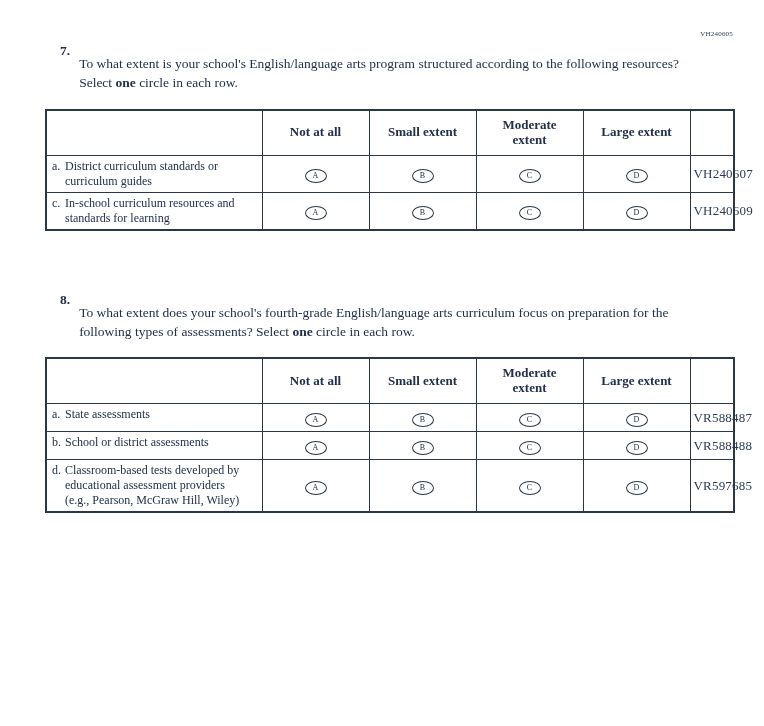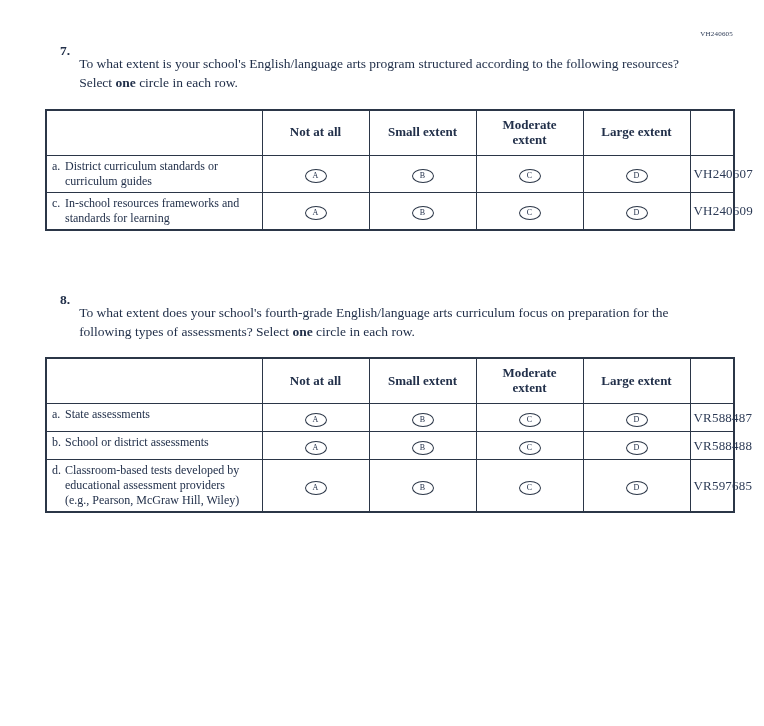--- a/index.html
+++ b/index.html
@@ -139,21 +139,21 @@
       </tr>
       <tr>
         <td class="rowhead"><span class="rl">a.</span><span class="rt">District curriculum standards or curriculum guides</span></td>
         <td class="opt"><span class="bubble">A</span></td>
         <td class="opt"><span class="bubble">B</span></td>
         <td class="opt"><span class="bubble">C</span></td>
         <td class="opt"><span class="bubble">D</span></td>
         <td class="code">VH240607</td>
       </tr>
       <tr>
-        <td class="rowhead"><span class="rl">c.</span><span class="rt">In-school resources frameworks and standards for learning</span></td>
+        <td class="rowhead"><span class="rl">c.</span><span class="rt">In-school curriculum resources and standards for learning</span></td>
         <td class="opt"><span class="bubble">A</span></td>
         <td class="opt"><span class="bubble">B</span></td>
         <td class="opt"><span class="bubble">C</span></td>
         <td class="opt"><span class="bubble">D</span></td>
         <td class="code">VH240609</td>
       </tr>
     </tbody>
       </table>
   </div>
 

